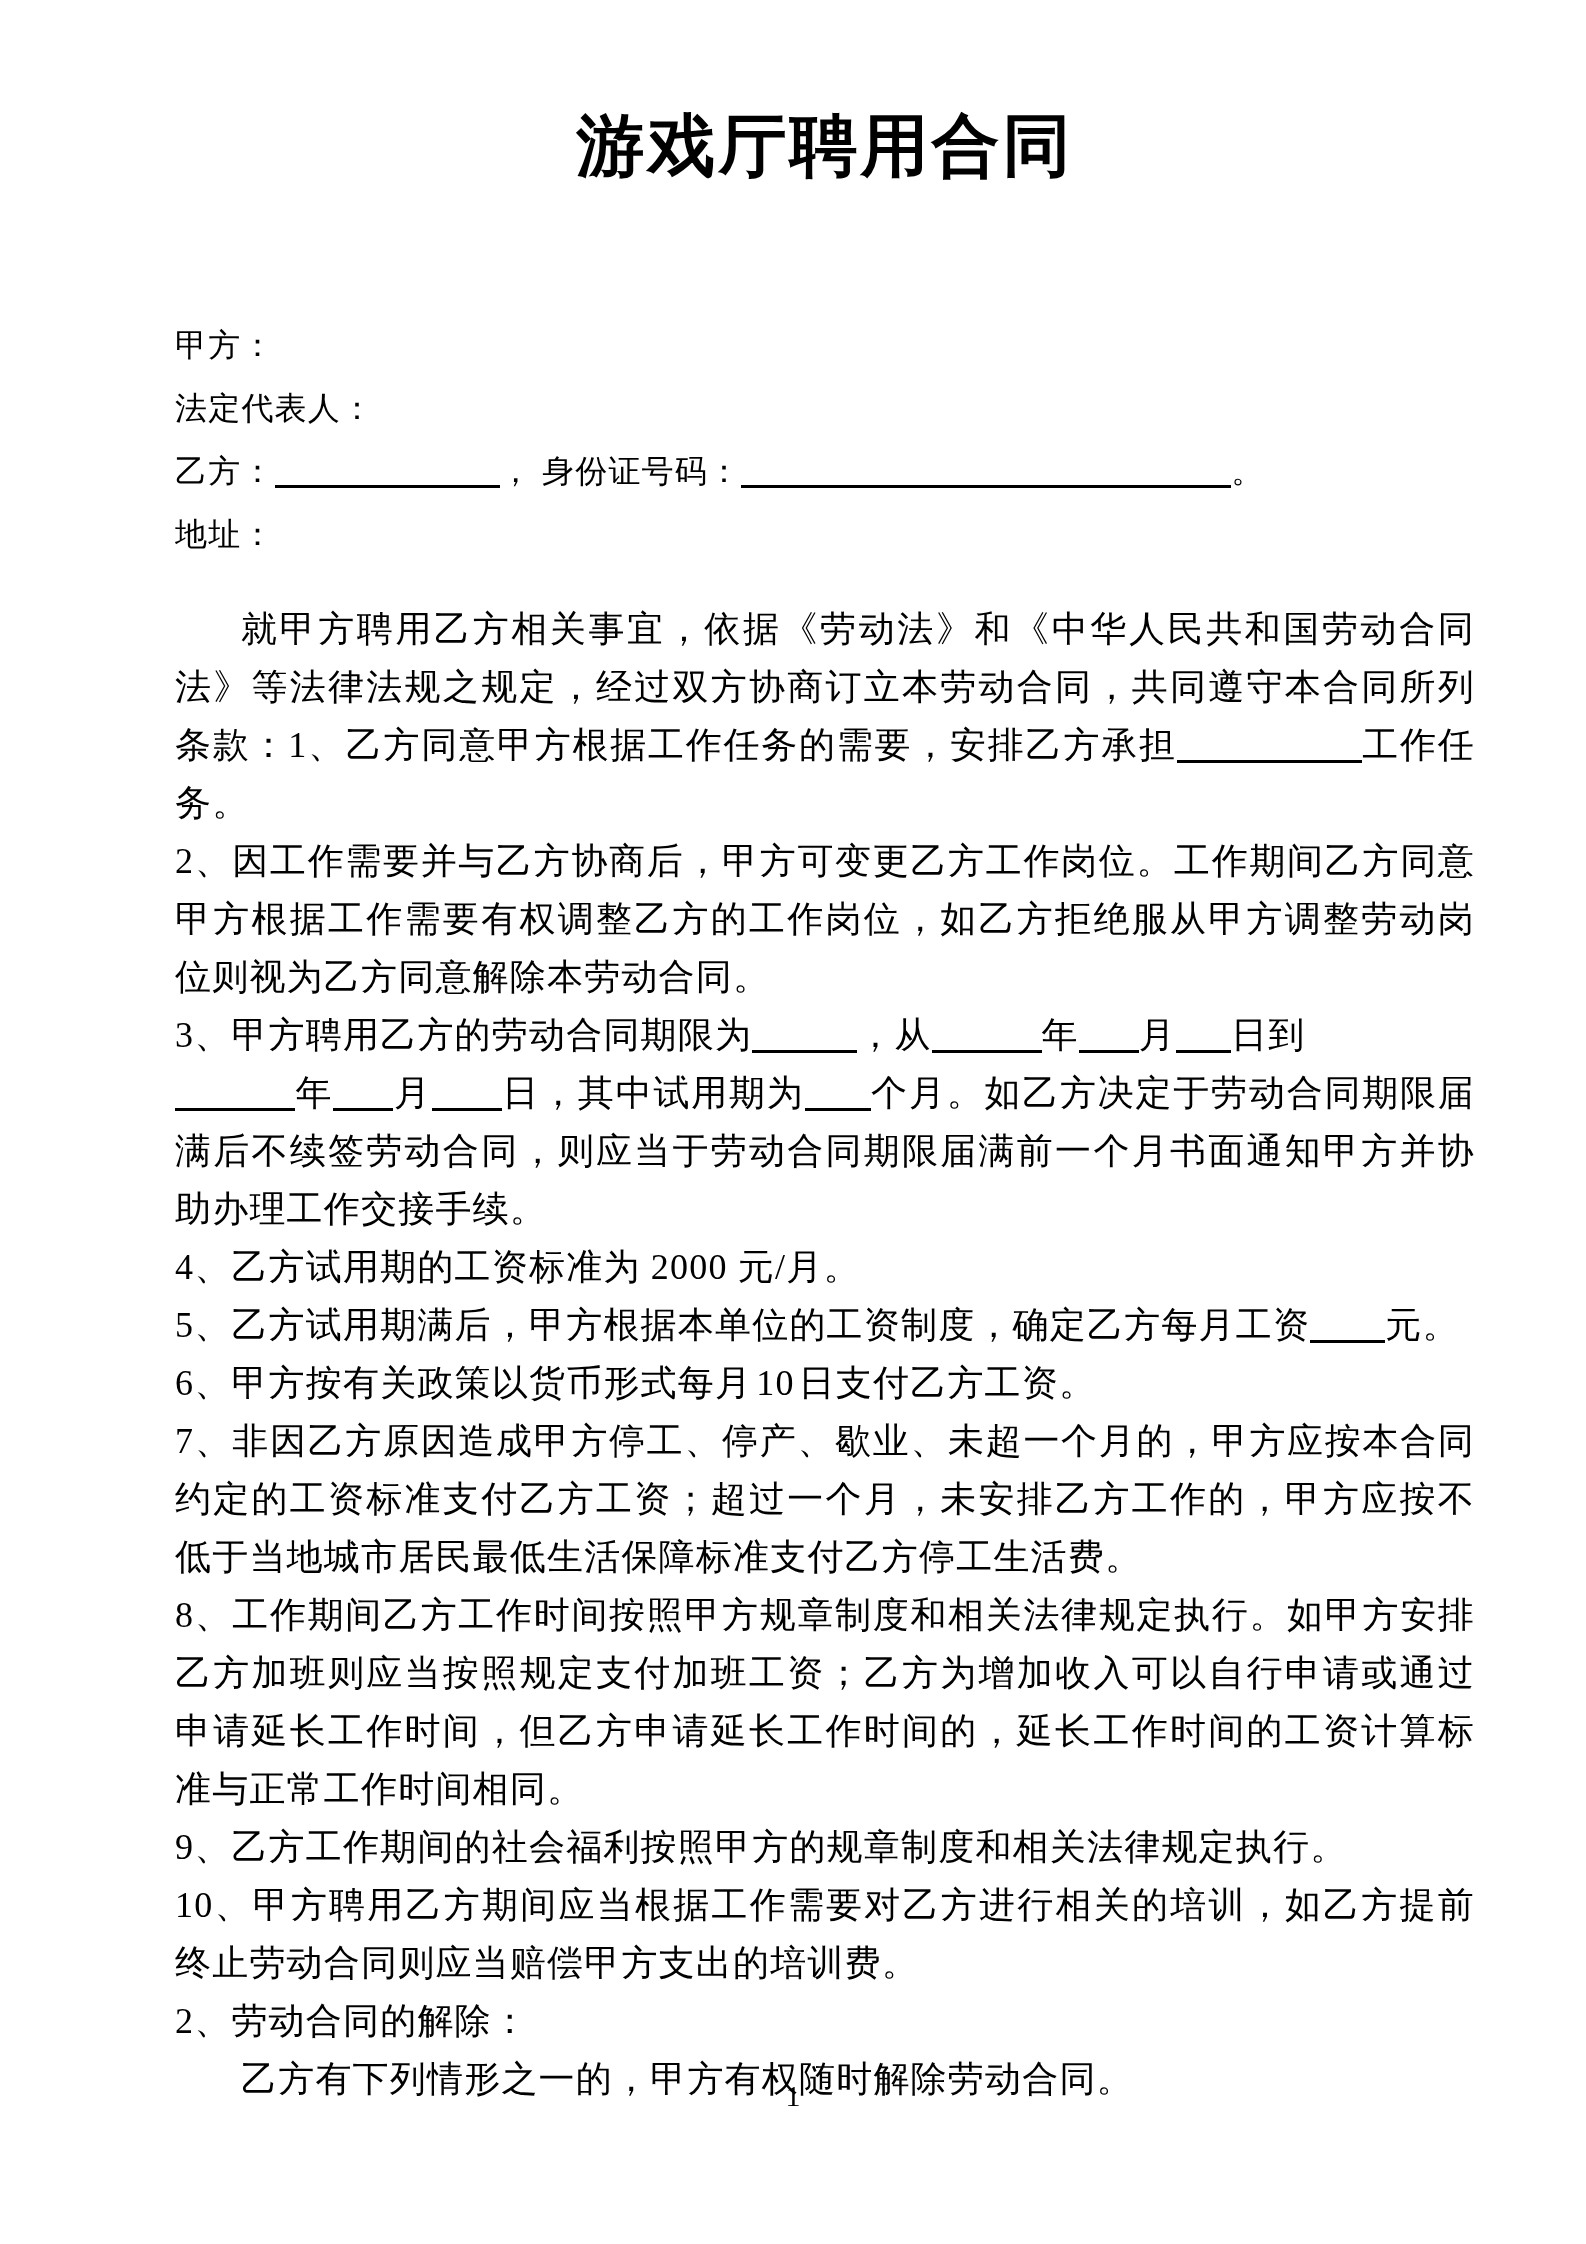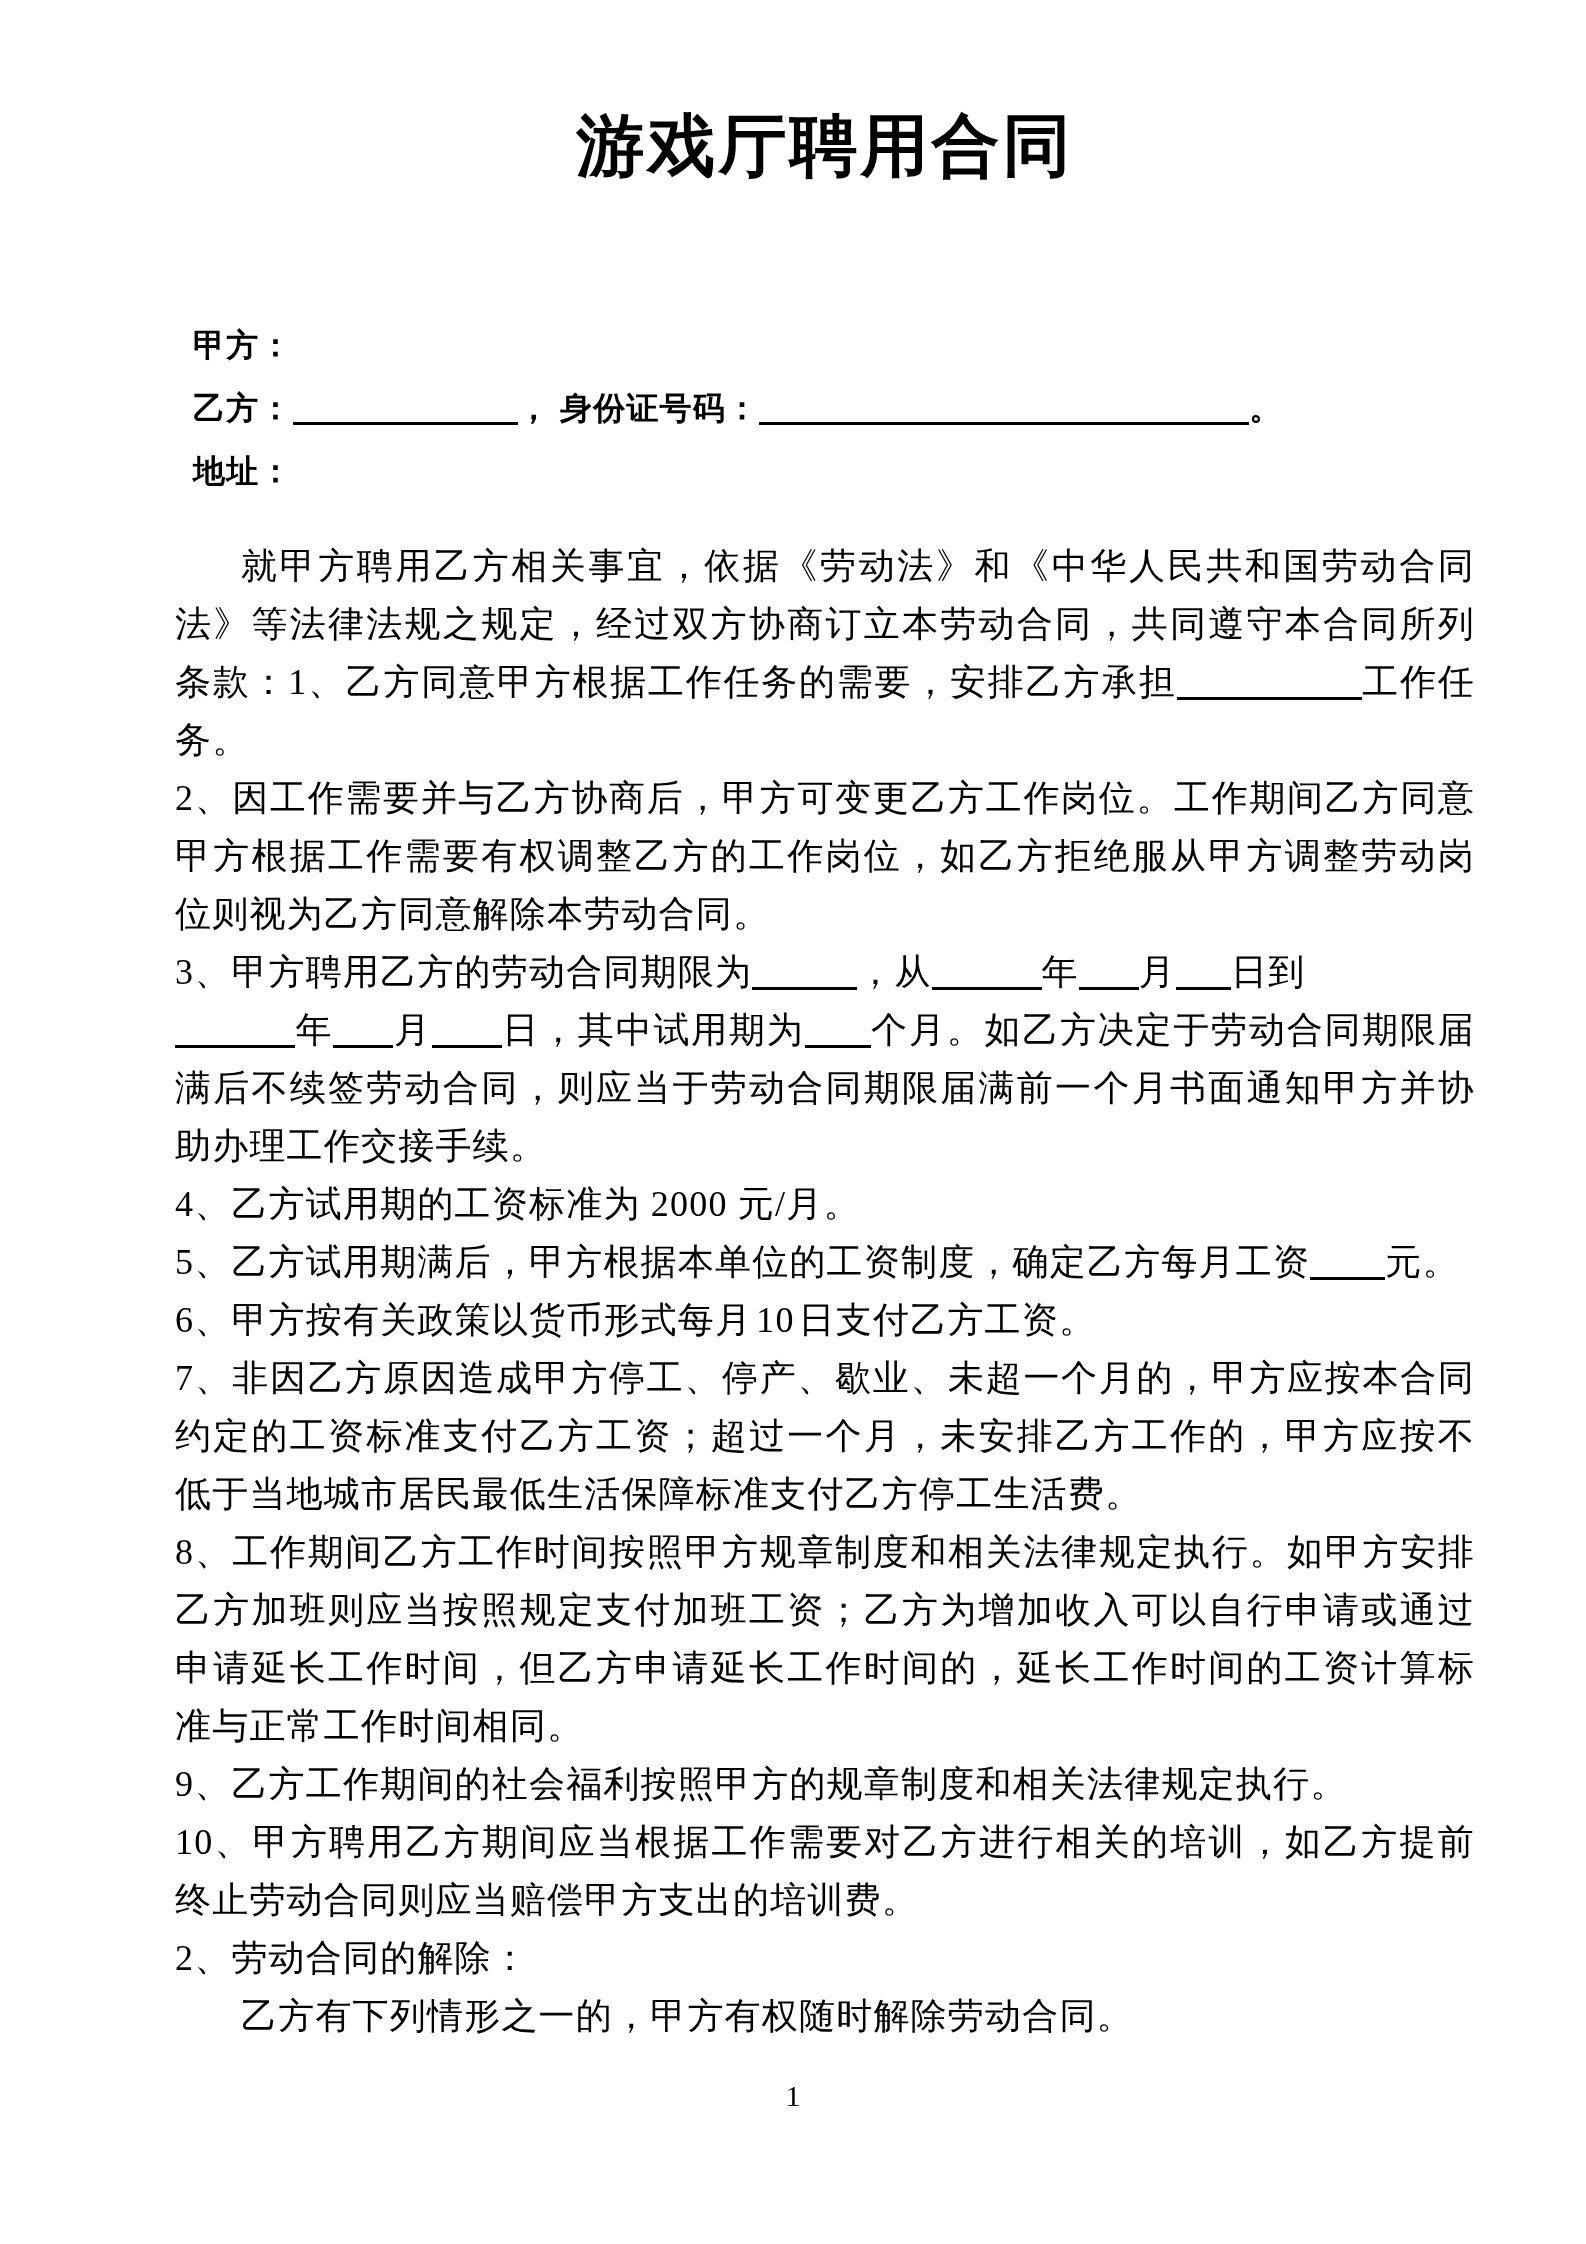--- a/index.html
+++ b/index.html
@@ -25,25 +25,24 @@
     font-size:68px;
     font-weight:700;
     letter-spacing:3px;
     line-height:84px;
   }
   .header-block{
     margin-top:126px;
   }
   .header-line{
     font-size:32px;
-    font-weight:700;
+    font-weight:400;
     line-height:63px;
     letter-spacing:1.2px;
     white-space:nowrap;
-    margin-left:18px;
   }
   .body-block{
     margin-top:34px;
   }
   .body-block p{
     margin:0;
     font-size:36px;
     font-weight:400;
     line-height:58px;
     letter-spacing:1.2px;
@@ -76,20 +75,23 @@
 <body>
 
 <div class="page">
   <div class="content">
 
     <h1 class="doc-title">游戏厅聘用合同</h1>
 
     <div class="header-block">
       <div class="header-line">
         <span>甲方：</span>
+      </div>
+      <div class="header-line">
+        <span>法定代表人：</span>
       </div>
       <div class="header-line">
         <span>乙方：</span><span class="blank" style="width:225px"></span><span>，  身份证号码：</span><span class="blank" style="width:490px"></span><span>。</span>
       </div>
       <div class="header-line">
         <span>地址：</span>
       </div>
     </div>
 
     <div class="body-block">

